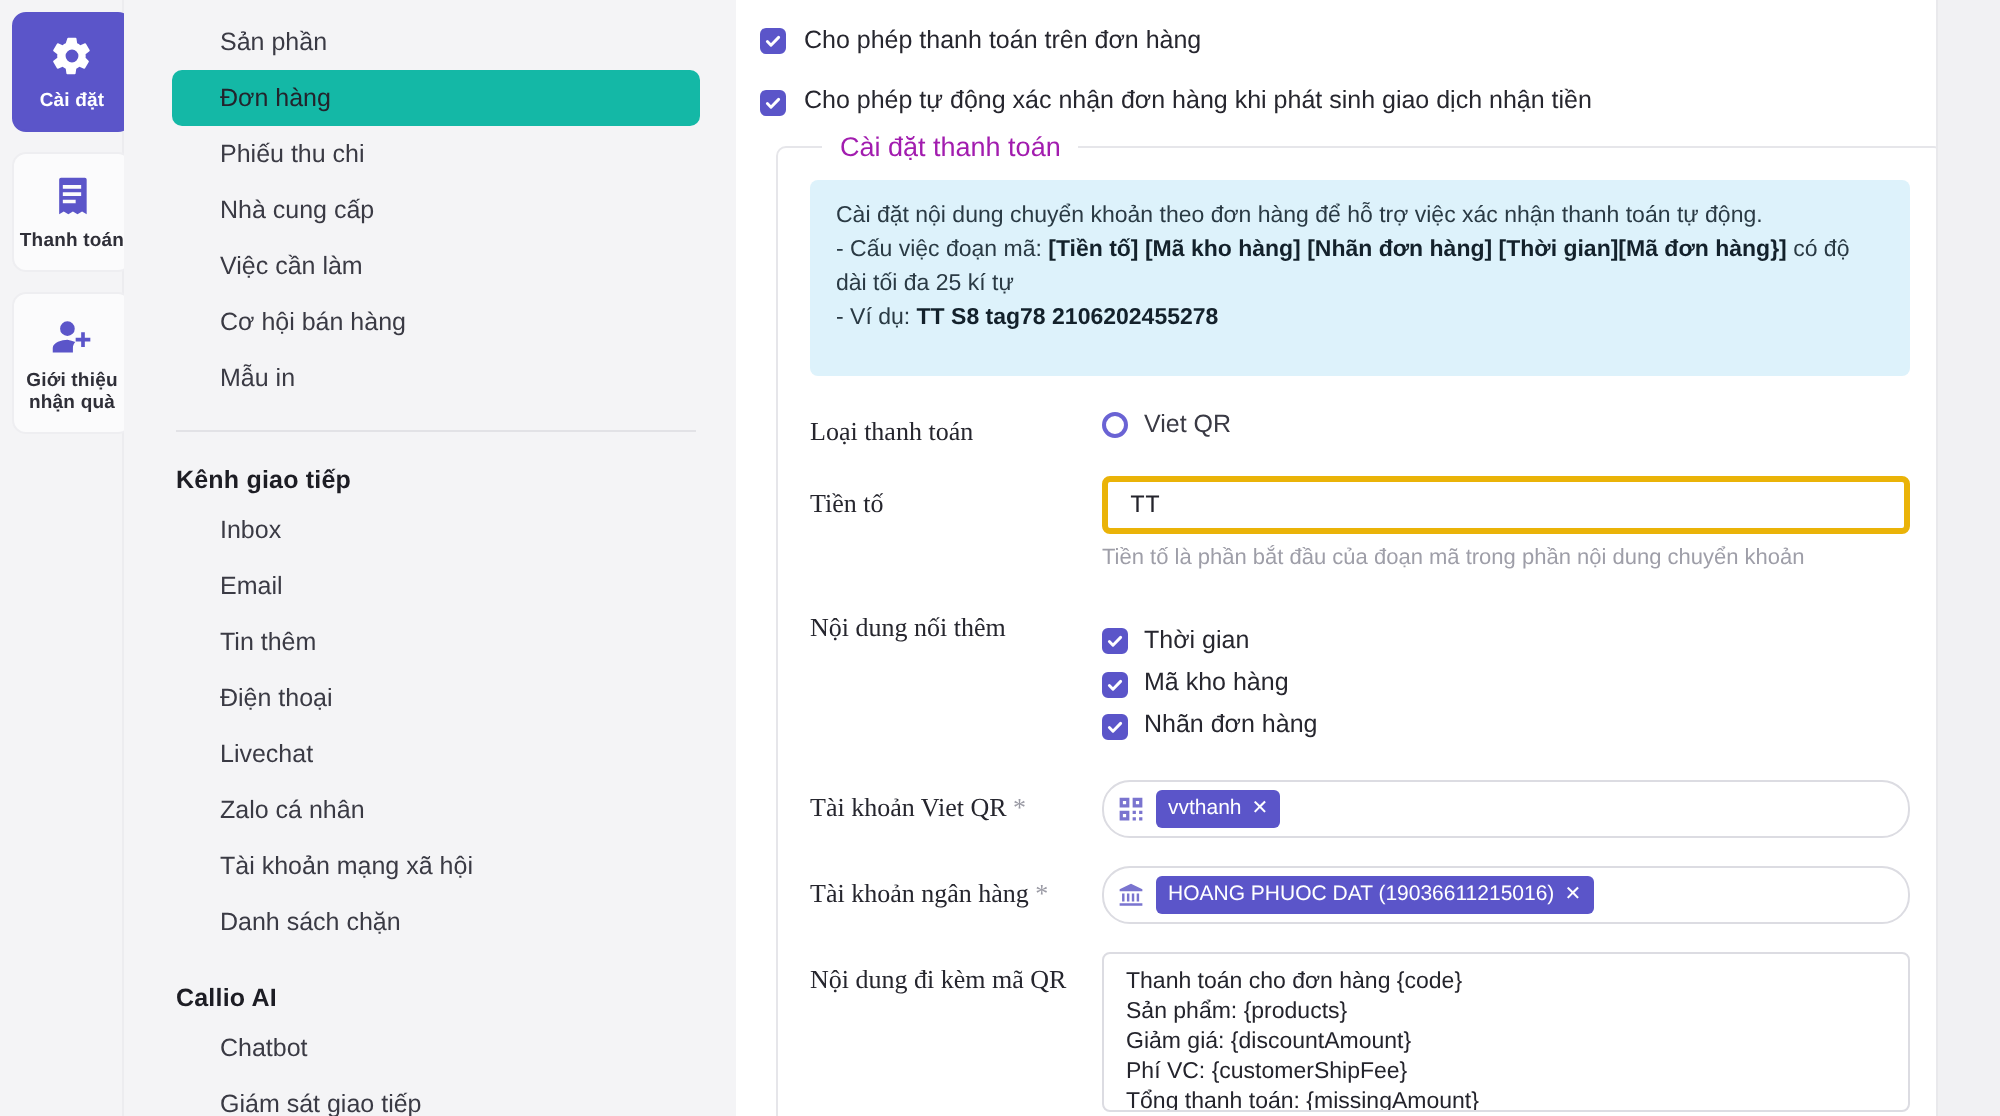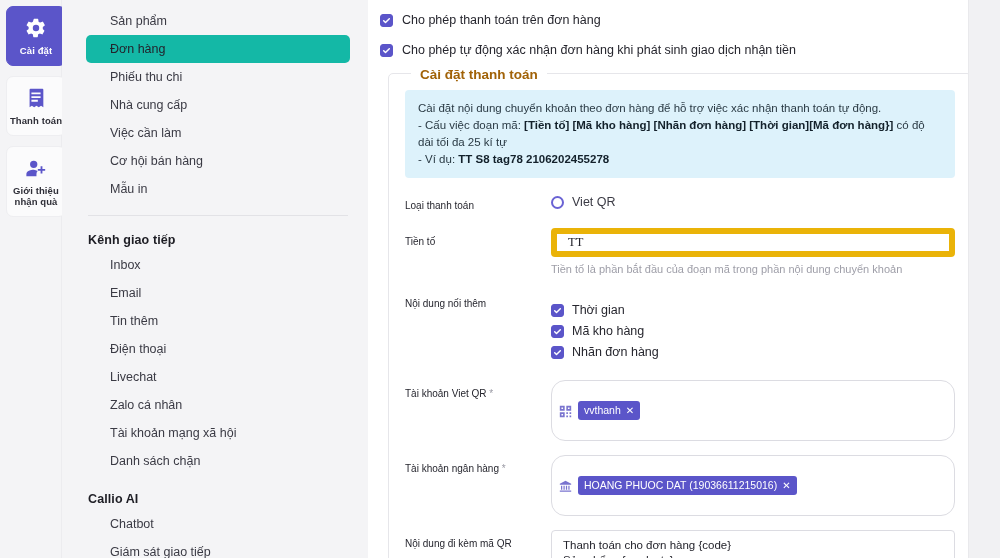--- a/index.html
+++ b/index.html
@@ -62,86 +62,86 @@
   .nav-item.active { background: #14b8a6; color: #23232c; }
   .nav-sep { height: 1px; background: #e2e2e6; margin: 12px 2px 0 2px; }
 
   
   .main {
     flex: 1; background: #ffffff;
     padding: 8px 28px 0 10px;
     overflow: hidden; position: relative;
   }
   .chk-row { display: flex; align-items: center; gap: 9px; padding: 5px 0 5px 2px; }
-  .chk-row + .chk-row { margin-top: 5px; }
+  .chk-row + .chk-row { margin-top: 5px; align-items: flex-end; }
   .cbox {
     width: 13px; height: 13px; min-width: 13px; border-radius: 3px;
     background: #5b55c9; border: 1px solid #5b55c9;
     display: flex; align-items: center; justify-content: center;
     cursor: pointer;
   }
   .cbox svg { width: 9px; height: 9px; display: block; }
   .chk-label { font-size: 12.5px; color: #26262e; line-height: 15px; }
 
   
   .fs {
     margin: 10px 0 0 10px;
     border: 1px solid #e6e6ea; border-radius: 5px;
     padding: 0 16px 14px 16px;
     position: relative;
   }
   .fs-legend {
     position: relative; top: -9px;
     display: inline-block; background: #ffffff;
     padding: 0 9px; margin-left: 6px;
-    font-size: 13.5px; font-weight: bold; color: #a16207;
+    font-size: 13.5px; font-weight: normal; color: #a21caf;
   }
   .info {
     background: #ddf2fb; border-radius: 4px;
-    padding: 10px 13px 10px 13px;
+    padding: 10px 13px 20px 13px;
     margin: -2px 0 14px 0;
     font-size: 11.5px; line-height: 17px; color: #2a3a44;
   }
   .info b { font-weight: bold; color: #13212b; }
 
   
   .row { display: flex; align-items: flex-start; margin-bottom: 14px; }
   .row-label {
     width: 146px; min-width: 146px;
-    font-size: 10px; color: #26262e; padding-top: 6px; line-height: 16px;
+    font-size: 13px; color: #26262e; padding-top: 6px; line-height: 16px; font-family: Liberation Serif, serif;
   }
   .req { color: #9a9aa4; }
   .row-ctl { flex: 1; }
 
   .radio-wrap { display: flex; align-items: center; gap: 8px; padding-top: 3px; }
   .radio {
     width: 13px; height: 13px; min-width: 13px; border-radius: 50%;
     border: 2px solid #6a63d4; background: #fff;
     display: flex; align-items: center; justify-content: center; cursor: pointer;
   }
   .radio i { width: 5px; height: 5px; border-radius: 50%; background: #ffffff; display: block; }
   .radio-label { font-size: 12.5px; color: #3a3a44; }
 
   .inp {
     width: 100%; height: 29px;
-    border: 6px solid #eab308; border-radius: 4px;
+    border: 3px solid #eab308; border-radius: 4px;
     background: #fff; font-size: 12.5px; color: #24242c;
     padding: 0 11px; outline: none;
-    font-family: Liberation Serif, serif;
+    font-family: Liberation Mono, monospace;
   }
   .hint { font-size: 11px; color: #9e9ea8; margin-top: 5px; line-height: 14px; }
 
   .chk-list { padding-top: 2px; margin-top: 11px; }
   .chk-list .chk-row { padding: 0; margin: 0 0 6px 0; gap: 8px; }
   .chk-list .chk-label { font-size: 12.5px; }
 
   .tagbox {
     min-height: 29px; width: 100%;
     border: 1px solid #dcdce2; border-radius: 14px;
-    background: #fff; padding: 20px 7px;
+    background: #fff; padding: 4px 7px;
     display: flex; align-items: center; gap: 6px; flex-wrap: wrap;
   }
   .tag {
     display: inline-flex; align-items: center; gap: 5px;
     background: #5b55c9; color: #fff;
     font-size: 10.5px; line-height: 13px;
     padding: 3px 6px; border-radius: 3px;
     white-space: nowrap;
   }
   .tag-x { font-size: 10px; cursor: pointer; font-weight: bold; }
@@ -199,21 +199,21 @@
         <svg viewBox="0 0 24 24" fill="#5b55c9">
             <path d="M9.5 12a4 4 0 1 0-4-4 4 4 0 0 0 4 4zm0 2c-3 0-8 1.5-8 4.5V21h11v-2.5c0-1.2.5-2.3 1.3-3.2A15 15 0 0 0 9.5 14zM19 10h-2v3h-3v2h3v3h2v-3h3v-2h-3z"></path>
           </svg>
       </span>
       <span class="rail-label">Giới thiệu nhận quà</span>
     </div>
   </div>
 
   <div class="nav">
     <div class="nav-inner">
-      <div class="nav-item">Sản phẩm</div>
+      <div class="nav-item">Sản phần</div>
       <div class="nav-item active">Đơn hàng</div>
       <div class="nav-item">Phiếu thu chi</div>
       <div class="nav-item">Nhà cung cấp</div>
       <div class="nav-item">Việc cần làm</div>
       <div class="nav-item">Cơ hội bán hàng</div>
       <div class="nav-item">Mẫu in</div>
 
       <div class="nav-sep"></div>
 
       <div class="nav-group-title">Kênh giao tiếp</div>

